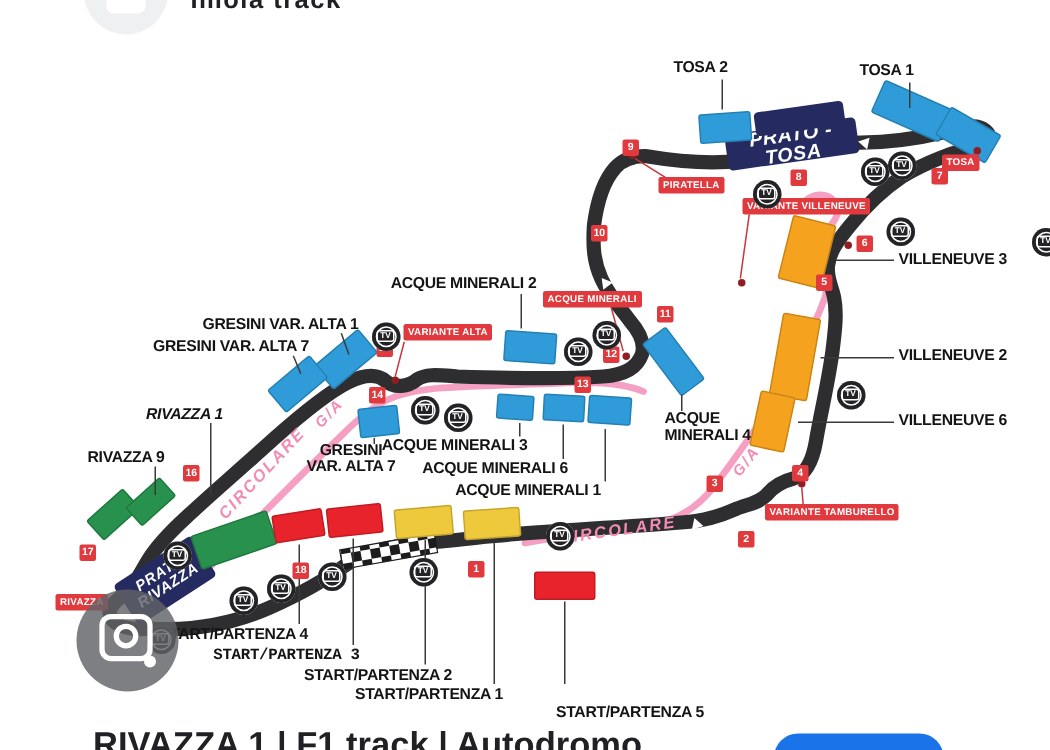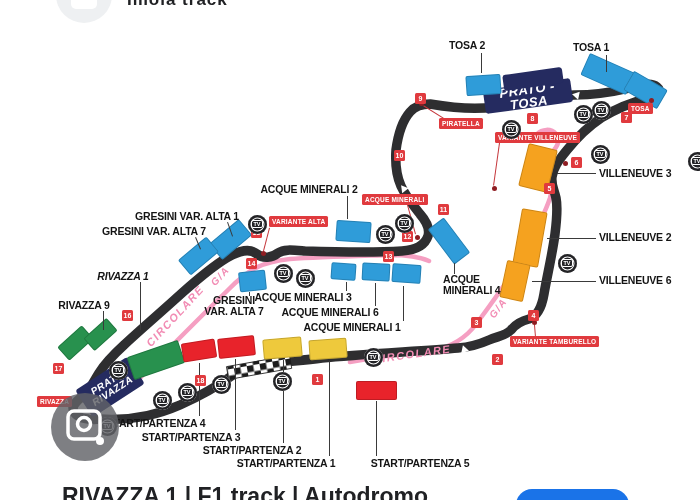--- a/index.html
+++ b/index.html
@@ -142,24 +142,24 @@
       <div class="slabel" style="left: 599px; top: 232px;">VILLENEUVE 2</div>
       <div class="slabel" style="left: 599px; top: 275px;">VILLENEUVE 6</div>
       <div class="slabel" style="left: 303px; top: 292px; transform: translateX(-50%); text-align: center;">ACQUE MINERALI 3</div>
       <div class="slabel" style="left: 330px; top: 307px; transform: translateX(-50%); text-align: center;">ACQUE MINERALI 6</div>
       <div class="slabel" style="left: 352px; top: 322px; transform: translateX(-50%); text-align: center;">ACQUE MINERALI 1</div>
       <div class="slabel" style="left: 443px; top: 274px;">ACQUE
 MINERALI 4</div>
       <div class="slabel" style="left: 234px; top: 295px; transform: translateX(-50%); text-align: center;">GRESINI
 VAR. ALTA 7</div>
       <div class="slabel" style="left: 156px; top: 418px; transform: translateX(-50%); text-align: center;">START/PARTENZA 4</div>
-      <div class="slabel" style="left: 191px; top: 432px; transform: translateX(-50%); text-align: center;">START/PARTENZA 3</div>
+      <div class="slabel" style="left: 191px; top: 432px; transform: translateX(-50%); text-align: center; font-family: Liberation Mono, monospace;">START/PARTENZA 3</div>
       <div class="slabel" style="left: 252px; top: 445px; transform: translateX(-50%); text-align: left;">START/PARTENZA 2</div>
       <div class="slabel" style="left: 286px; top: 458px; transform: translateX(-50%); text-align: center;">START/PARTENZA 1</div>
-      <div class="slabel" style="left: 420px; top: 458px; transform: translateX(-50%); text-align: center;">START/PARTENZA 5</div>
+      <div class="slabel" style="left: 420px; top: 470px; transform: translateX(-50%); text-align: center;">START/PARTENZA 5</div>
       <div class="cmark" style="left: 312px; top: 374px;">1</div>
       <div class="cmark" style="left: 492px; top: 354px;">2</div>
       <div class="cmark" style="left: 471px; top: 317px;">3</div>
       <div class="cmark" style="left: 528px; top: 310px;">4</div>
       <div class="cmark" style="left: 544px; top: 183px;">5</div>
       <div class="cmark" style="left: 571px; top: 157px;">6</div>
       <div class="cmark" style="left: 621px; top: 112px;">7</div>
       <div class="cmark" style="left: 527px; top: 113px;">8</div>
       <div class="cmark" style="left: 415px; top: 93px;">9</div>
       <div class="cmark" style="left: 394px; top: 150px;">10</div>

